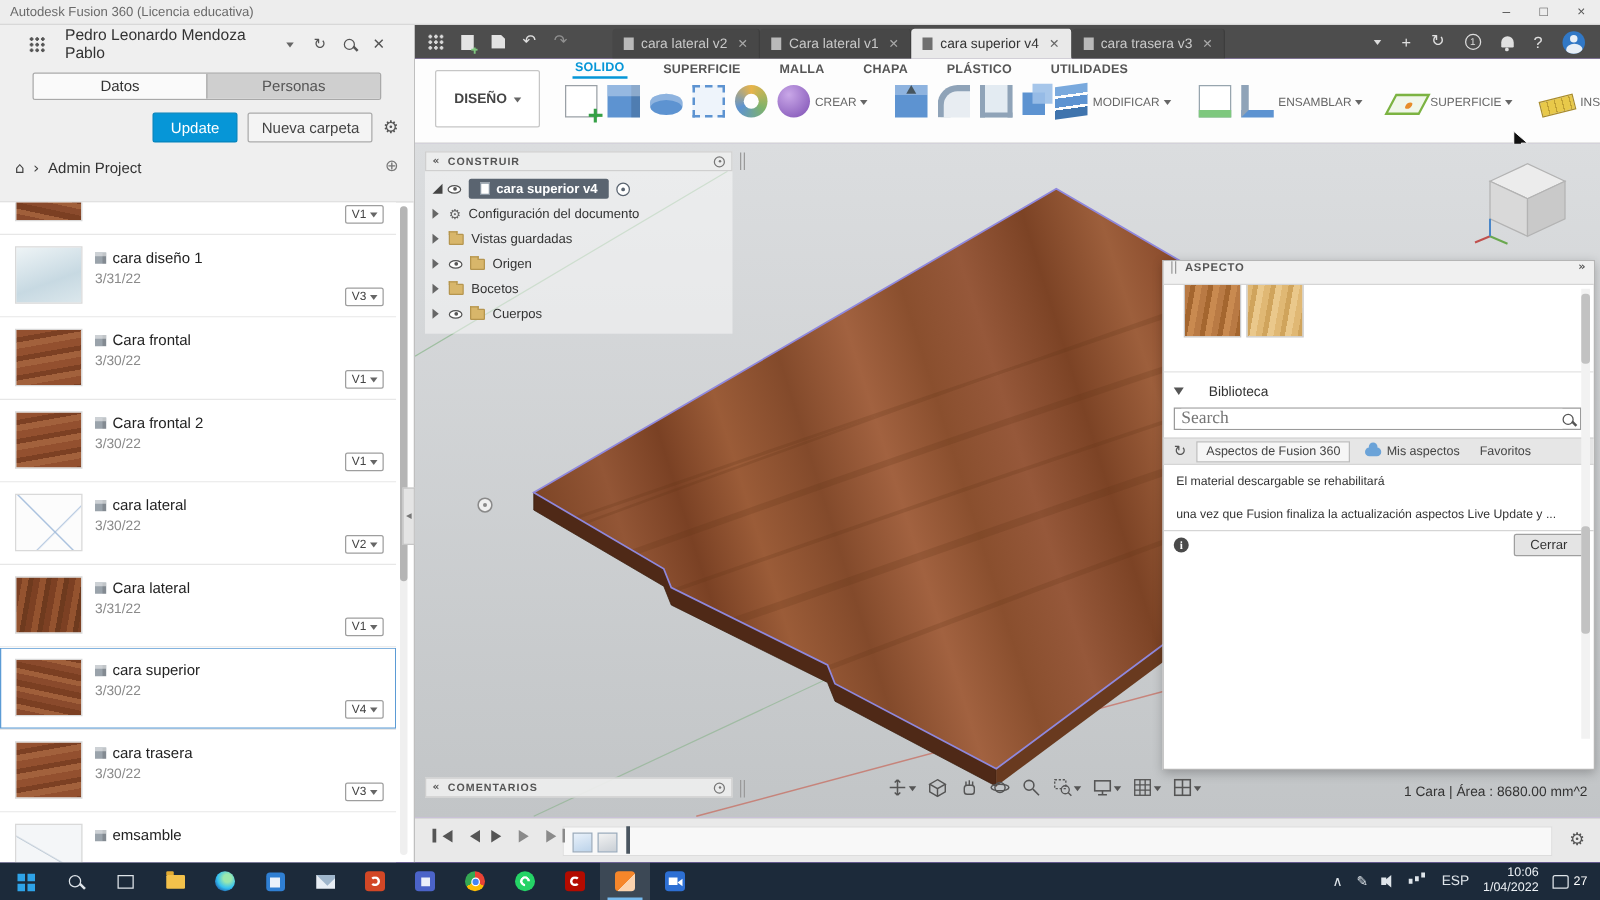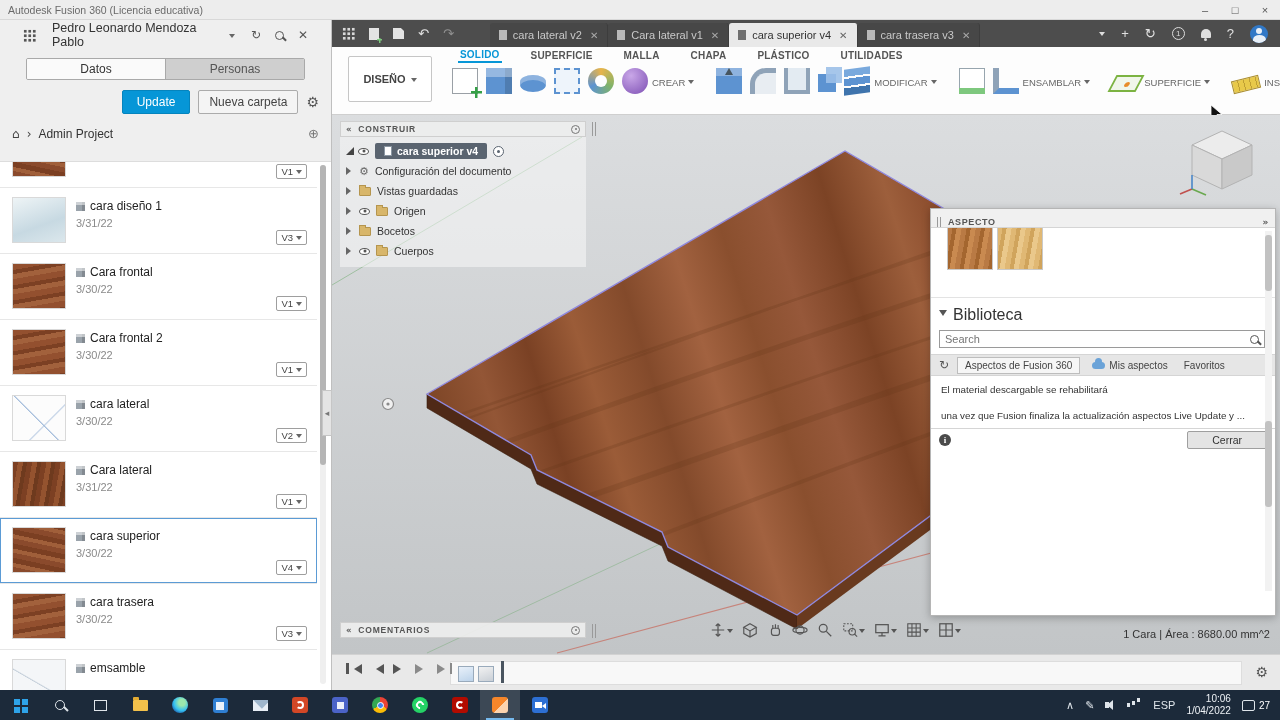--- a/index.html
+++ b/index.html
@@ -154,31 +154,31 @@
   .i-folder{width:12px;height:9px;background:#d8b66a;border:1px solid #b5954e;border-radius:1px;position:relative;flex:0 0 auto}
   .i-folder::before{content:"";position:absolute;top:-3px;left:-1px;width:5px;height:2px;background:#d8b66a;border:1px solid #b5954e;border-bottom:none}
   .i-docfile{width:8px;height:10px;background:#fff;border:1px solid #8b97a3}
   .rootchip{background:#5a6470;color:#fff;font-weight:bold;font-size:10.5px;padding:2px 9px;border-radius:2px;display:flex;align-items:center;gap:5px}
   .i-radio{width:11px;height:11px;border:1.2px solid #5a6470;border-radius:50%;position:relative;background:#fff}
   .i-radio::after{content:"";position:absolute;inset:3px;border-radius:50%;background:#5a6470}
 
   
   .aspecto{position:absolute;left:598px;top:93px;width:346px;height:408px;background:#fff;border:1px solid #b5b5b5;
     box-shadow:0 2px 8px rgba(0,0,0,.25);display:flex;flex-direction:column}
-  .asp-head{height:19px;background:#f0f0f0;border-bottom:1px solid #d5d5d5;display:flex;align-items:flex-end;gap:7px;padding:0 6px;
+  .asp-head{height:19px;background:#f0f0f0;border-bottom:1px solid #d5d5d5;display:flex;align-items:flex-start;gap:7px;padding:0 6px;
     font-size:9px;font-weight:bold;letter-spacing:.6px;color:#555}
   .asp-head .sp{flex:1}
   .asp-thumbs{height:70px;border-bottom:1px solid #e3e3e3;display:flex;gap:4px;padding:2px 0 0 16px;overflow:hidden;position:relative}
   .asp-thumb{width:46px;height:46px;border:1px solid #c9c9c9;margin-top:-6px}
   .mt-crop1{background:repeating-linear-gradient(100deg,#b97a44 0 5px,#a4662f 5px 9px,#c98a50 9px 14px)}
   .mt-crop2{background:repeating-linear-gradient(100deg,#e0b874 0 5px,#d0a45c 5px 9px,#eac88b 9px 14px)}
-  .asp-lib{display:flex;align-items:flex-start;gap:6px;padding:8px 8px 4px;font-size:16px;color:#333}
+  .asp-lib{display:flex;align-items:flex-end;gap:20px;padding:8px 8px 4px;font-size:11px;color:#333}
   .tri-d{width:0;height:0;border:4.5px solid transparent;border-top:6px solid #555;margin-top:4px}
   .asp-search{display:flex;align-items:center;margin:2px 10px 6px 8px;height:18px;border:1px solid #9a9a9a;background:#fff;padding:0 5px}
-  .asp-search input{flex:1;border:none;outline:none;font-size:11px;font-family:Liberation Sans, sans-serif;color:#333}
+  .asp-search input{flex:1;border:none;outline:none;font-size:14px;font-family:Liberation Serif, serif;color:#333}
   .asp-tabs{display:flex;align-items:center;gap:8px;background:#e6e6e6;border-top:1px solid #d5d5d5;border-bottom:1px solid #d5d5d5;
     height:22px;padding:0 8px;font-size:10px;color:#444}
   .asp-tab-on{background:#f6f6f6;border:1px solid #bdbdbd;padding:2px 7px;display:flex;align-items:center;gap:4px}
   .asp-tab{display:flex;align-items:center;gap:4px;padding:2px 4px}
   .i-sync{font-size:12px;color:#555}
   .i-cloud{width:13px;height:7px;background:#6ba3d8;border-radius:7px;position:relative}
   .i-cloud::before{content:"";position:absolute;left:3px;top:-4px;width:7px;height:7px;border-radius:50%;background:#6ba3d8}
   .asp-notice{font-size:9.8px;color:#333;padding:8px 10px 0;line-height:1.2}
   .asp-notice2{font-size:9.8px;color:#333;padding:14px 10px 6px;line-height:1.2}
   .mat-list{flex:1;overflow:hidden;padding-right:14px}
@@ -187,21 +187,21 @@
   .mat-thumb{width:40px;height:35px;border:1px solid #b9b9b9}
   .mt-0{background:repeating-linear-gradient(95deg,#dfc79a 0 5px,#d2b87f 5px 9px,#e8d3a8 9px 13px)}
   .mt-1{background:repeating-linear-gradient(95deg,#8a4a30 0 5px,#773a22 5px 9px,#9a5a3c 9px 13px)}
   .mt-2{background:repeating-linear-gradient(95deg,#b0693c 0 5px,#9d572c 5px 9px,#c07a4a 9px 13px)}
   .mt-3{background:repeating-linear-gradient(95deg,#6e4a28 0 5px,#5d3a1c 5px 9px,#7e5832 9px 13px)}
   .asp-scroll{position:absolute;right:3px;top:22px;bottom:24px;width:7px;background:#f2f2f2}
   .asp-sthumb1{position:absolute;right:3px;top:26px;width:7px;height:56px;background:#c2c2c2;border-radius:3px}
   .asp-sthumb2{position:absolute;right:3px;top:212px;width:7px;height:86px;background:#c2c2c2;border-radius:3px}
   .asp-foot{height:23px;border-top:1px solid #d5d5d5;display:flex;align-items:center;padding:0 8px}
   .i-info{width:12px;height:12px;border-radius:50%;background:#4a4a4a;color:#fff;font-size:9px;display:flex;align-items:center;justify-content:center;font-weight:bold;font-family:"Liberation Serif",serif}
-  .btn-cerrar{margin-left:auto;background:#e4e4e4;border:1px solid #9f9f9f;border-radius:2px;font-size:10.5px;color:#333;padding:2px 24px}
+  .btn-cerrar{margin-left:auto;background:#e4e4e4;border:1px solid #9f9f9f;border-radius:2px;font-size:10.5px;color:#333;padding:2px 12px}
 
   .comentarios{position:absolute;left:8px;top:507px;width:246px}
   .navtools{position:absolute;left:378px;top:507px;display:flex;align-items:center;gap:9px;color:#555}
   .navtools svg{display:block}
   .navtools .dd{display:flex;align-items:flex-end;gap:1px}
   .mini-caret{width:0;height:0;border:3px solid transparent;border-top:4px solid #555;margin-bottom:2px}
   .vstatus{position:absolute;right:10px;top:513px;font-size:11px;color:#333}
 
   
   .timeline{position:absolute;left:0;right:0;bottom:0;height:36px;background:#e9e9e9;border-top:1px solid #d2d2d2}

